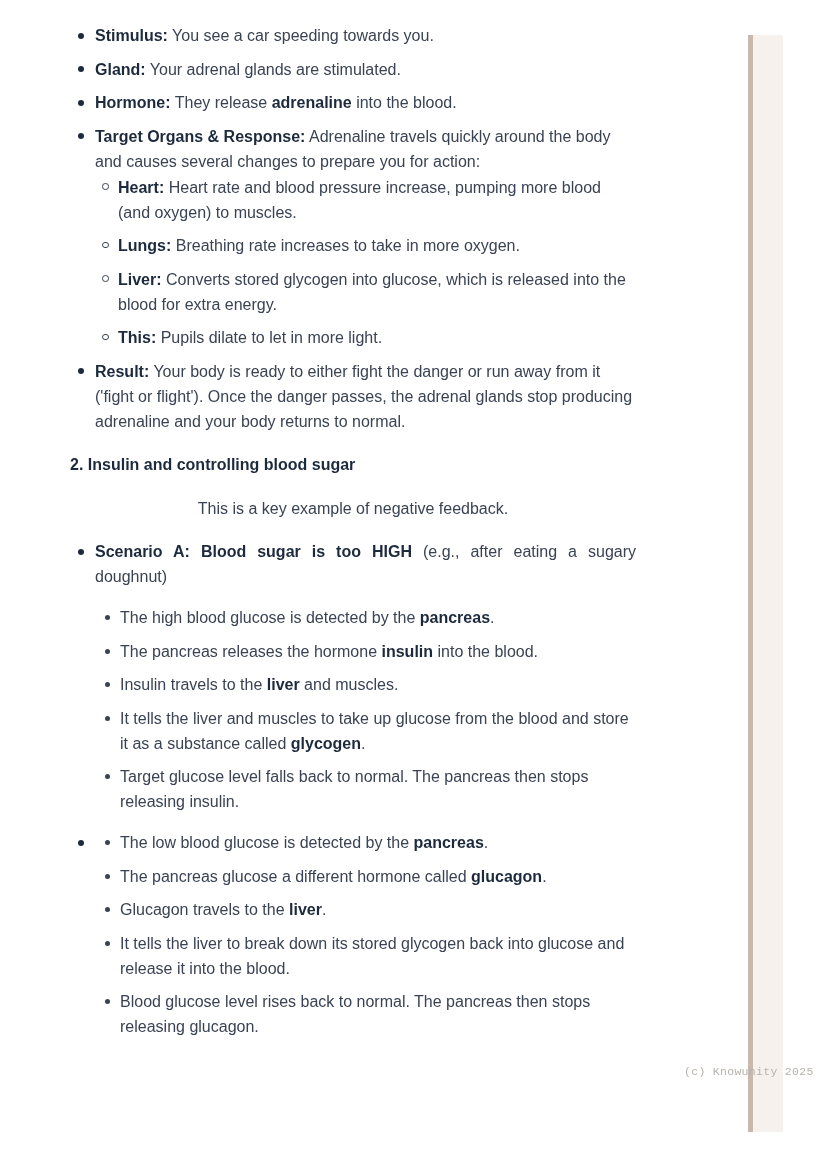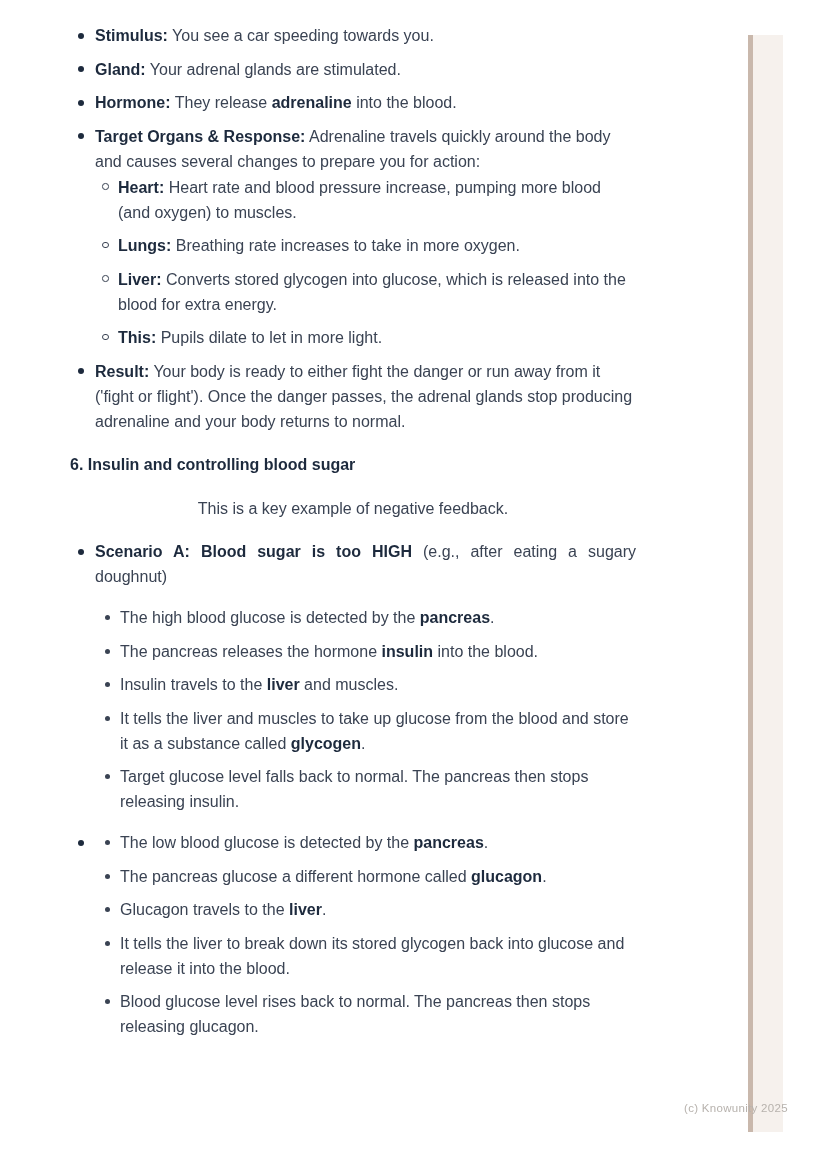--- a/index.html
+++ b/index.html
@@ -55,23 +55,24 @@
   .scenarios { margin-top: 18px; }
   .justify > .li-text { display: block; text-align: justify; }
 
   .stripe {
     position: absolute; left: 748px; top: 35px;
     width: 35px; height: 1097px; z-index: 0;
     background: var(--stripe-light, #f6f1ed);
     border-left: 5px solid var(--stripe-dark, #c9b8ac);
   }
   .watermark {
-    position: absolute; left: 684px; top: 1101px; z-index: 2;
+    position: absolute; left: 684px; top: 1064px; z-index: 2;
     font-size: 11.5px; line-height: 15px; letter-spacing: 0.3px;
     color: var(--watermark-color, #b7b2ad);
+    font-family: Liberation Mono, monospace;
   }
 </style>
 </head>
 <body>
 
 <div class="stripe"></div>
 <div class="watermark">(c) Knowunity 2025</div>
 
 <main class="content">
 
@@ -100,21 +101,21 @@
         <li>
           <span class="li-text"><strong>This:</strong><span> Pupils dilate to let in more light.</span></span>
         </li>
       </ul>
     </li>
     <li>
       <span class="li-text"><strong>Result:</strong><span> Your body is ready to either fight the danger or run away from it ('fight or flight'). Once the danger passes, the adrenal glands stop producing adrenaline and your body returns to normal.</span></span>
     </li>
   </ul>
 
-  <h3 class="heading">6. Insulin and controlling blood sugar</h3>
+  <h3 class="heading">2. Insulin and controlling blood sugar</h3>
 
   <p class="intro">This is a key example of negative feedback.</p>
 
   <ul class="l1 scenarios">
     <li class="justify">
       <span class="li-text"><strong>Scenario A: Blood sugar is too HIGH</strong><span> (e.g., after eating a sugary doughnut)</span></span>
       <ul class="discs">
         <li>
           <span class="li-text"><span>The high blood glucose is detected by the </span><strong>pancreas</strong><span>.</span></span>
         </li>

